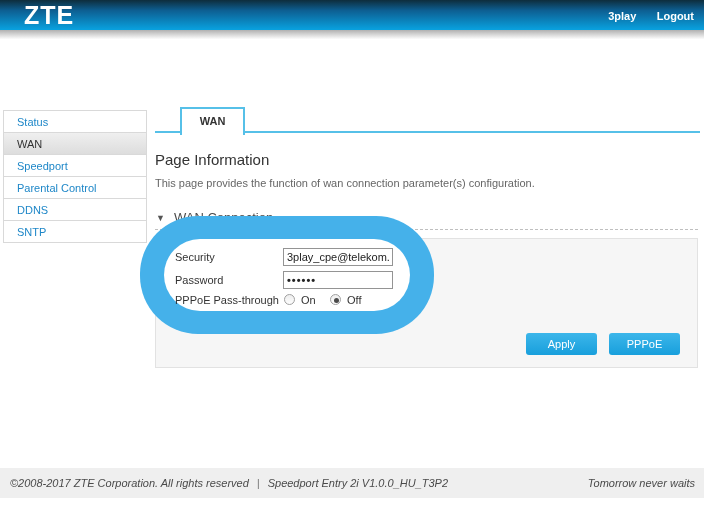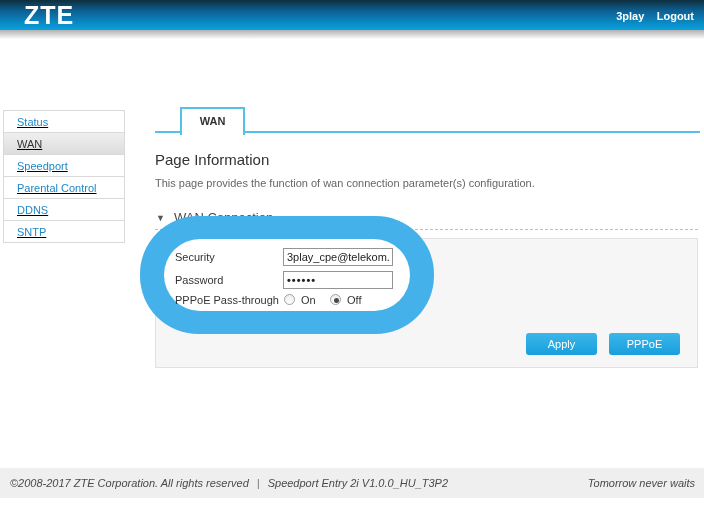--- a/index.html
+++ b/index.html
@@ -12,21 +12,21 @@
   
   .header {
     position:absolute; left:0; top:0; width:704px; height:30px;
     background:linear-gradient(180deg,#0e2d3c 0%, #0d5f92 35%, #09a2e0 100%);
   }
   .logo {
     position:absolute; left:24px; top:0px; color:#fff; font-size:25px; font-weight:bold;
     letter-spacing:1px; line-height:30px;
   }
   .account-area { position:absolute; right:10px; top:0; height:30px; line-height:30px; }
-  .account-area span { color:#fff; font-size:11px; font-weight:bold; margin-left:8px; cursor:pointer; }
+  .account-area span { color:#fff; font-size:11px; font-weight:bold; margin-left:16px; cursor:pointer; }
   .header-shadow {
     position:absolute; left:0; top:30px; width:704px; height:11px;
     background:linear-gradient(180deg, rgba(80,80,80,0.45) 0%, rgba(255,255,255,0) 85%);
   }
 
   
   .navbar { position:absolute; left:0; top:49px; width:704px; height:42px; }
   .nav-seg {
     position:absolute; top:0; height:42px; border-radius:8px;
     background:linear-gradient(180deg,#0d84c4 0%, #09a0de 80%, #0689c4 100%);
@@ -34,22 +34,22 @@
   .nav-seg.left  { left:0;    width:185px; }
   .nav-seg.right { left:296px; width:404px; }
   .nav-label {
     position:absolute; top:0; height:42px; line-height:42px; transform:translateX(-50%);
     font-size:11px; font-weight:bold; color:#fff; white-space:nowrap; cursor:pointer; z-index:2;
   }
   .nav-label.active { color:#1593d2; }
 
   
   .sidebar {
-    position:absolute; left:3px; top:110px; width:122px;
-    border:1px solid #d9d9d9; border-bottom:none; background:#fff;text-decoration:underline;
+    position:absolute; left:3px; top:110px; width:144px;
+    border:1px solid #d9d9d9; border-bottom:none; background:#fff;
   }
   .side-item {
     height:22px; line-height:22px; padding-left:13px; font-size:11px;
     color:#1e87c8; border-bottom:1px solid #d9d9d9; cursor:pointer; background:#fff;
   }
   .side-item.active {
     color:#333; background:linear-gradient(180deg,#efefef 0%, #dddddd 100%);
   }
 
   

